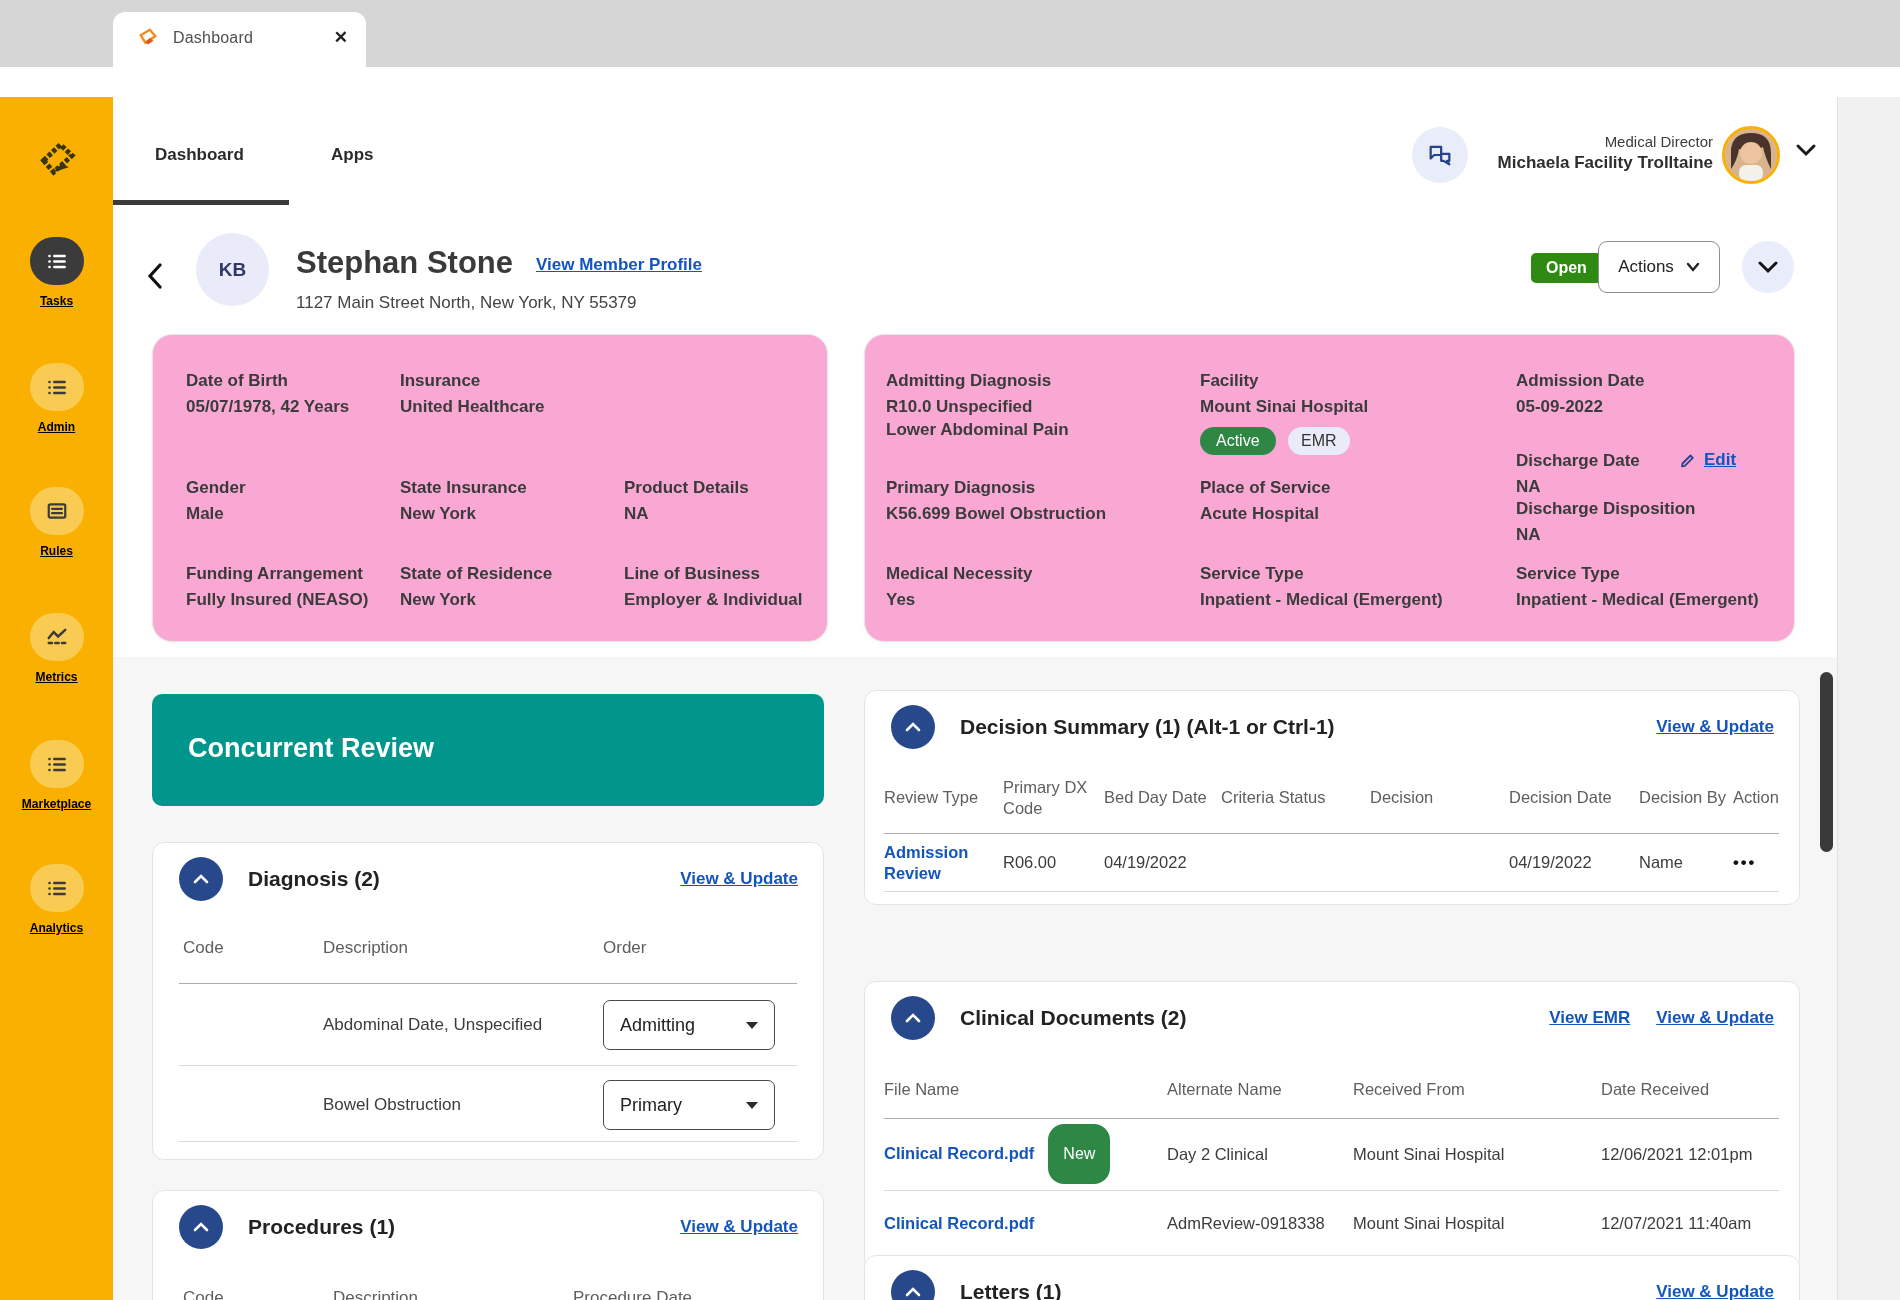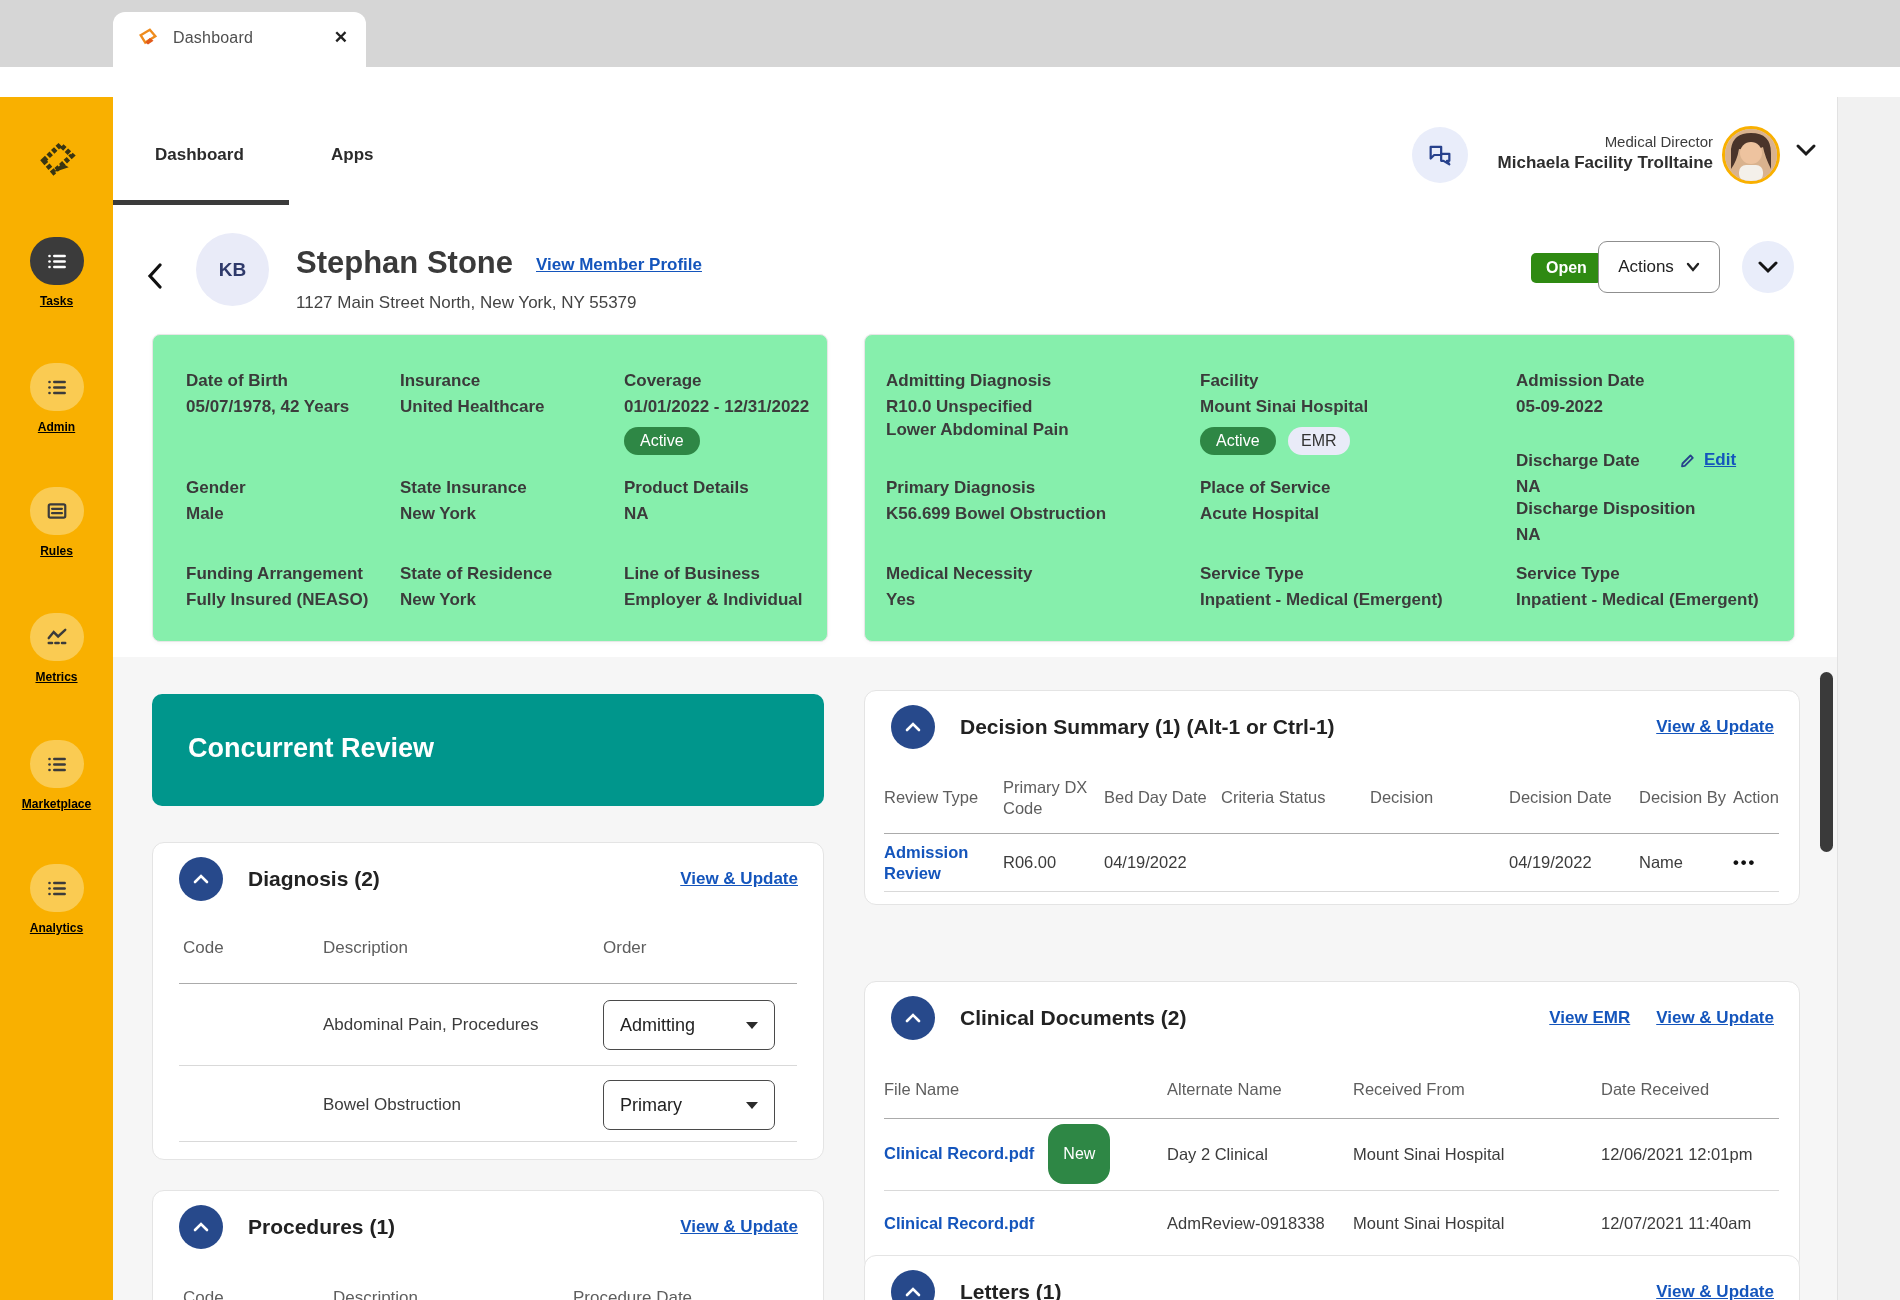--- a/index.html
+++ b/index.html
@@ -54,21 +54,21 @@
                 color:#fff; font-size:16px; font-weight:bold; border-radius:5px; }
   .actions-btn { position:absolute; left:1485px; top:36px; width:122px; height:52px; background:#fff;
                  border:1.5px solid #8f8f8f; border-radius:9px; display:flex; align-items:center;
                  justify-content:center; gap:12px; font-size:17px; color:#222; }
   .caret-tri { width:0; height:0; border-left:6px solid transparent; border-right:6px solid transparent;
                border-top:7px solid #2b2b2b; }
   .collapse-round { position:absolute; left:1629px; top:36px; width:52px; height:52px; border-radius:50%;
                     background:#e9edfa; display:flex; align-items:center; justify-content:center; }
 
   
-  .sum-card { position:absolute; background:#86efac; border:1px solid #e7e7e7; border-radius:8px;
+  .sum-card { position:absolute; background:#f9a8d4; border:1px solid #e7e7e7; border-radius:20px;
               box-shadow:0 1px 4px rgba(0,0,0,.04); }
   .fld { position:absolute; }
   .fld .lbl { font-size:17px; font-weight:bold; color:#3a3a3a; line-height:1.3; }
   .fld .val { font-size:17px; color:#3c3c3c; line-height:1.35; margin-top:4px; max-width:230px;font-weight:bold; }
   .pill { display:inline-block; padding:5px 16px; border-radius:15px; font-size:16px; }
   .pill.green { background:#2e8745; color:#fff; }
   .pill.lav { background:#e9ebf8; color:#333; margin-left:8px; padding:5px 13px; }
   .edit-wrap { position:absolute; display:flex; align-items:center; gap:7px; }
   .edit-link { font-size:17px; font-weight:bold; color:#1455bc; text-decoration:underline; }
 
@@ -282,25 +282,20 @@
 
   <div class="sum-card" style="left:152px; top:334px; width:676px; height:308px;">
     <div class="fld" style="left:33px; top:35px;">
       <div class="lbl">Date of Birth</div>
         <div class="val">05/07/1978, 42 Years</div>
     </div>
     <div class="fld" style="left:247px; top:35px;">
       <div class="lbl">Insurance</div>
         <div class="val">United Healthcare</div>
     </div>
-    <div class="fld" style="left:471px; top:35px;">
-      <div class="lbl">Coverage</div>
-        <div class="val">01/01/2022 - 12/31/2022</div>
-      <div style="margin-top:8px"><span class="pill green">Active</span></div>
-    </div>
     <div class="fld" style="left:33px; top:142px;">
       <div class="lbl">Gender</div>
         <div class="val">Male</div>
     </div>
     <div class="fld" style="left:247px; top:142px;">
       <div class="lbl">State Insurance</div>
         <div class="val">New York</div>
     </div>
     <div class="fld" style="left:471px; top:142px;">
       <div class="lbl">Product Details</div>
@@ -394,21 +389,21 @@
         </div>
 
       <div class="dx-grid grid-head" style="top:90px; height:30px;">
         <div>Code</div>
         <div>Description</div>
         <div>Order</div>
       </div>
       <div class="hr-strong" style="top:140px;"></div>
       <div class="dx-grid" style="top:148px; height:68px;">
         <div></div>
-        <div style="font-size:17px">Abdominal Pain, Procedures</div>
+        <div style="font-size:17px">Abdominal Date, Unspecified</div>
         <div class="sel-box">
           <span>Admitting</span>
           <span class="caret-tri"></span>
         </div>
       </div>
       <div class="hr-light" style="top:222px;"></div>
       <div class="dx-grid" style="top:228px; height:68px;">
         <div></div>
         <div style="font-size:17px">Bowel Obstruction</div>
         <div class="sel-box">

